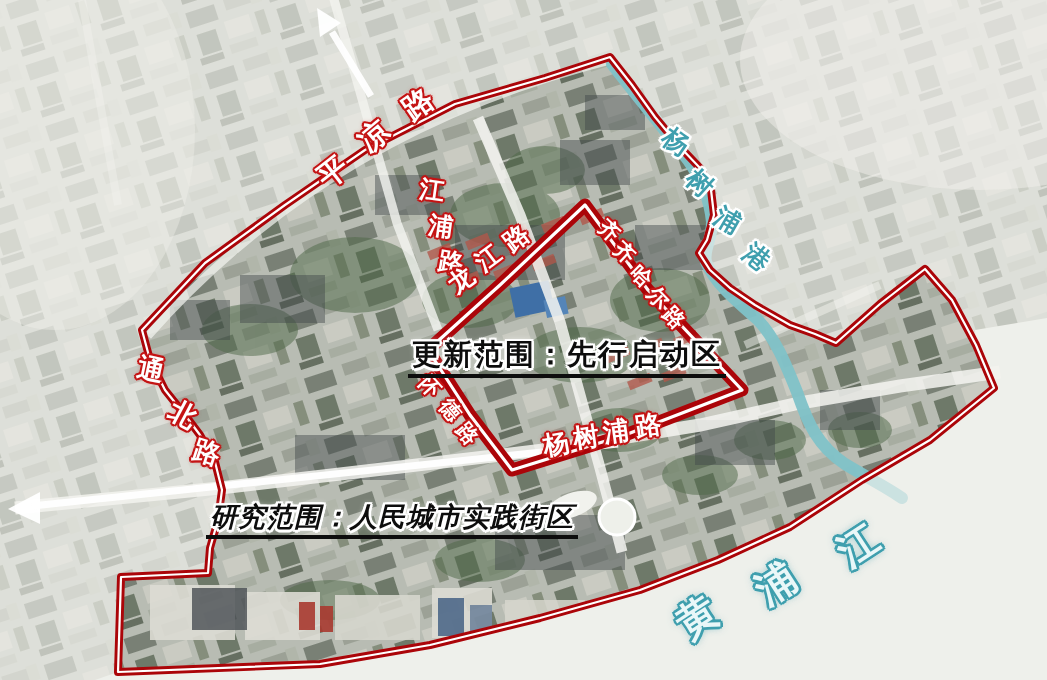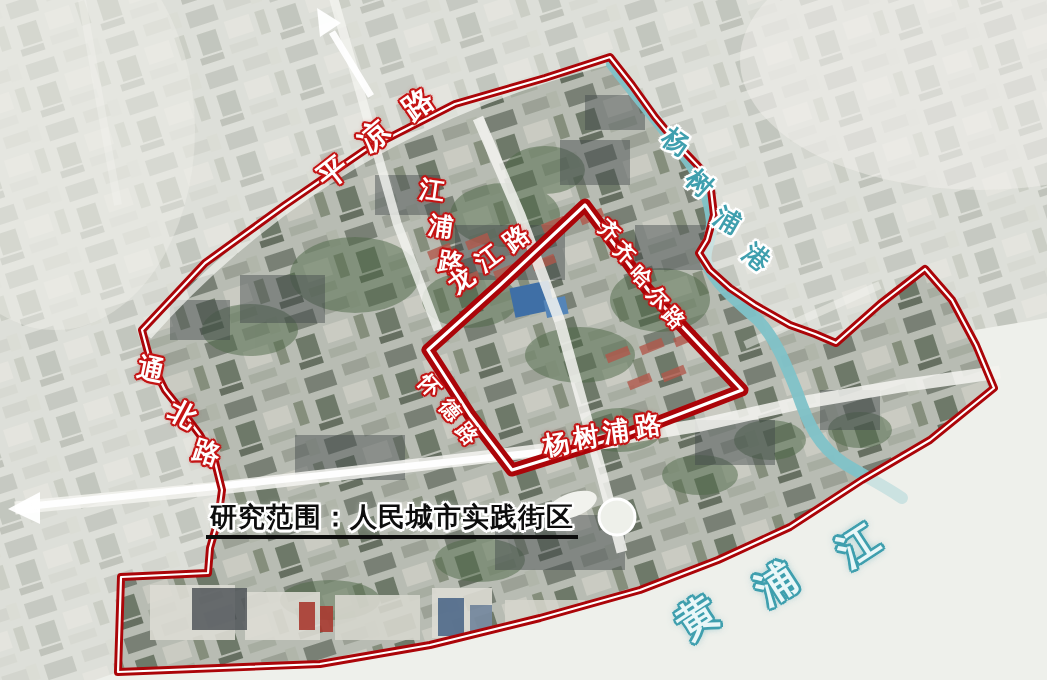--- a/index.html
+++ b/index.html
@@ -57,21 +57,21 @@
     border-bottom:4px solid var(--title-black);
     padding:0 4px 3px 4px;
     text-shadow:
       -2px -2px 0 #ffffff, 2px -2px 0 #ffffff,
       -2px  2px 0 #ffffff, 2px  2px 0 #ffffff,
       -2.5px 0 0 #ffffff, 2.5px 0 0 #ffffff,
       0 -2.5px 0 #ffffff, 0 2.5px 0 #ffffff,
       0 0 6px rgba(255,255,255,.95);
   }
   .title-update{left:408px;top:338px;font-size:29px;letter-spacing:2px;}
-  .title-research{left:206px;top:501px;font-size:27px;letter-spacing:1px;}
+  .title-research{left:206px;top:501px;font-size:27px;letter-spacing:1px;font-style:italic;}
 </style>
 </head>
 <body>
 
 <div class="stage">
 
   <svg width="1047" height="680" viewBox="0 0 1047 680">
     <defs>
       <pattern id="blocks" width="84" height="64" patternUnits="userSpaceOnUse" patternTransform="rotate(-18)">
         <rect width="84" height="64" fill="#b5bab0"></rect>
@@ -259,16 +259,17 @@
         <span class="map-char" style="left: 728px; top: 220px; transform: translate(-50%, -50%) rotate(30deg);">浦</span>
         <span class="map-char" style="left: 757px; top: 257px; transform: translate(-50%, -50%) rotate(38deg);">港</span>
       </div>
 
     <div class="char-label lbl-river" style="font-size:40px">
         <span class="map-char" style="left: 697px; top: 617px; transform: translate(-50%, -50%) rotate(-33deg);">黄</span>
         <span class="map-char" style="left: 776px; top: 583px; transform: translate(-50%, -50%) rotate(-33deg);">浦</span>
         <span class="map-char" style="left: 858px; top: 545px; transform: translate(-50%, -50%) rotate(-33deg);">江</span>
       </div>
 
+    <div class="map-title title-update">更新范围：先行启动区</div>
 
     <div class="map-title title-research">研究范围：人民城市实践街区</div>
   </div>
 </div>
 
 </body></html>

